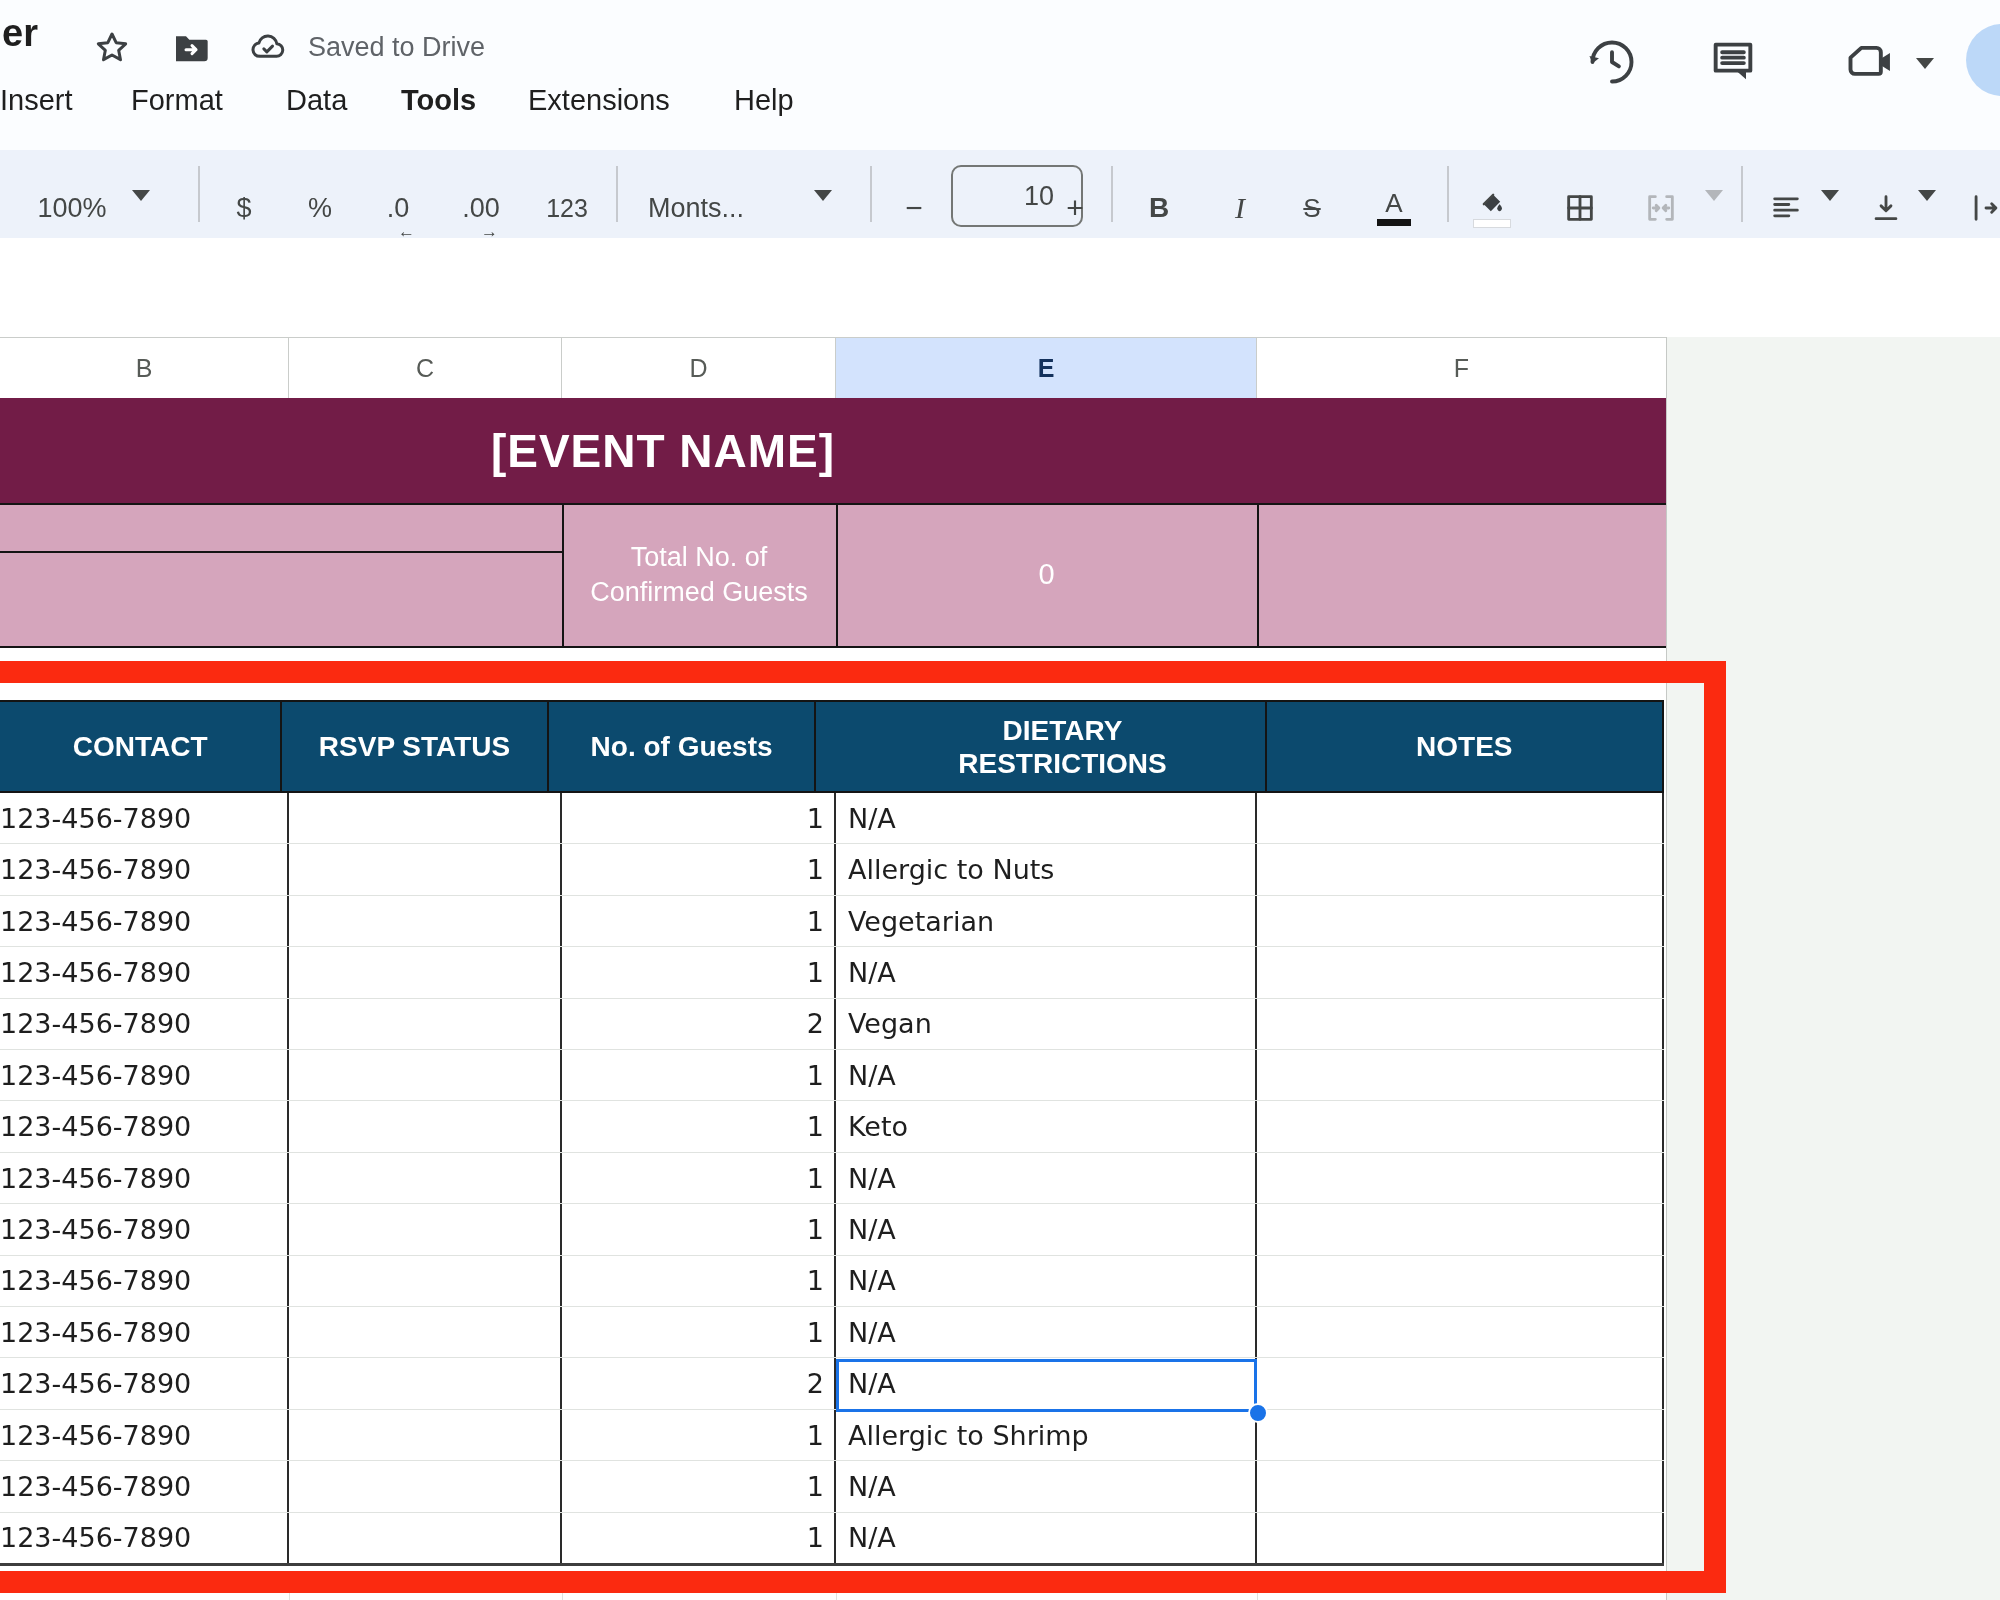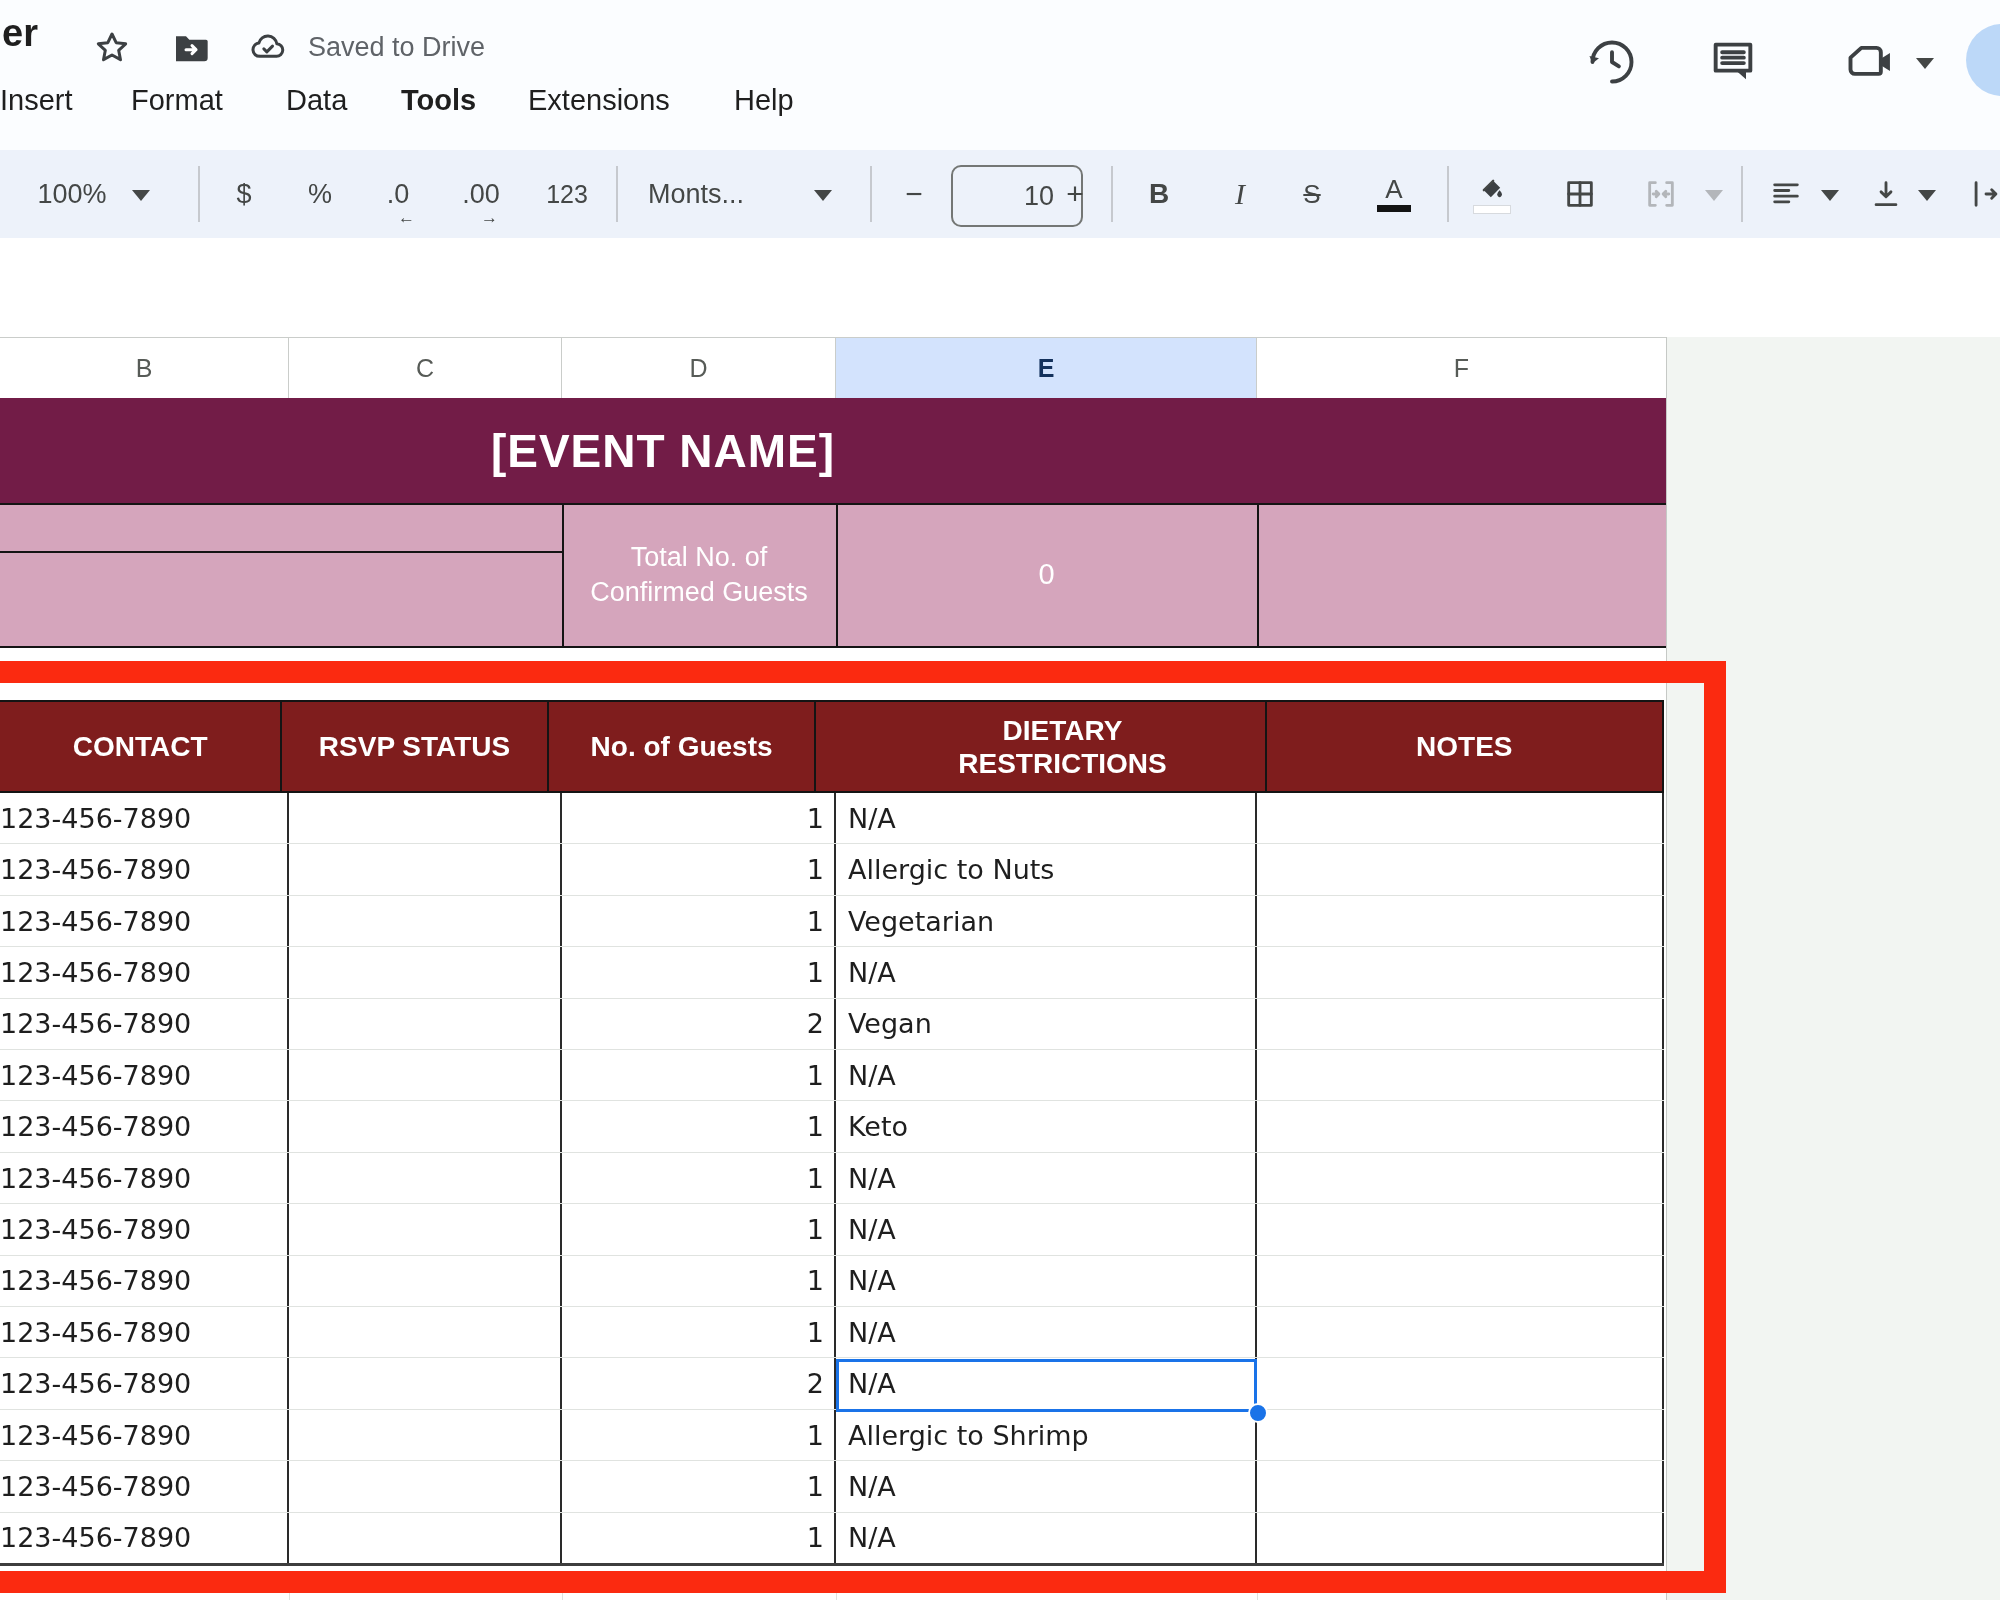--- a/index.html
+++ b/index.html
@@ -6,21 +6,21 @@
   #app{position:relative;width:2000px;height:1600px;overflow:hidden;
        font-family:"Liberation Sans",sans-serif;background:#ffffff;}
   .abs{position:absolute;}
   
   #chrome{left:0;top:0;width:2000px;height:150px;background:#fbfdff;}
   #doc-title{left:2px;top:12px;font-size:38px;font-weight:600;color:#1f1f1f;}
   #saved-label{left:308px;top:32px;font-size:27px;color:#5f6368;}
   .menu-item{top:84px;font-size:29px;color:#1f1f1f;cursor:default;}
   
   #toolbar{left:0;top:150px;width:2000px;height:88px;background:#edf2fa;}
-  .tb{position:absolute;top:0;height:88px;display:flex;align-items:center;justify-content:center;
+  .tb{position:absolute;top:14px;height:88px;display:flex;align-items:center;justify-content:center;
       color:#444746;font-size:27px;}
   .tb-div{position:absolute;top:16px;width:2px;height:56px;background:#c6c9ce;}
   .caret{width:0;height:0;border-left:9px solid transparent;border-right:9px solid transparent;
          border-top:11px solid #444746;display:inline-block;}
   .caret.gray{border-top-color:#b3b6ba;}
   #fs-box{position:absolute;left:951px;top:15px;width:84px;height:58px;border:2px solid #747775;
           border-radius:10px;display:flex;align-items:center;justify-content:center;font-size:27px;color:#444746;background:transparent;padding-left:44px;}
   .mini-arrow{position:absolute;font-size:17px;left:50%;bottom:10px;}
   
   #colheads{left:0;top:337px;width:1666px;height:60px;background:#fff;border-top:1px solid #cacdca;
@@ -35,21 +35,21 @@
   #banner-text{left:0;top:0;width:1326px;height:105px;display:flex;align-items:center;justify-content:center;
                color:#fff;font-size:46px;font-weight:bold;letter-spacing:1px;}
   #pinkband{left:0;top:503px;width:1666px;height:145px;background:#d5a5bc;border-top:2px solid #141414;border-bottom:2px solid #141414;box-sizing:border-box;}
   .pink-v{position:absolute;top:503px;height:145px;width:2px;background:#141414;}
   #pink-split{left:0;top:551px;width:562px;height:2px;background:#141414;}
   #summary-label{left:562px;top:503px;width:274px;height:143px;display:flex;align-items:center;justify-content:center;
                  text-align:center;color:#fff;font-size:27px;line-height:35px;padding:6px 28px;box-sizing:border-box;}
   #summary-value{left:836px;top:503px;width:421px;height:143px;display:flex;align-items:center;justify-content:center;
                  color:#fff;font-size:29px;}
   
-  #thead{left:0;top:700px;width:1664px;height:93px;background:#7f1d1d;display:flex;
+  #thead{left:0;top:700px;width:1664px;height:93px;background:#0c4a6e;display:flex;
          border-top:2px solid #141414;border-bottom:2px solid #141414;box-sizing:border-box;}
   .th{height:100%;display:flex;align-items:center;justify-content:center;text-align:center;
       color:#fff;font-weight:bold;font-size:28px;line-height:33px;border-right:2px solid #141414;box-sizing:border-box;}
   #rows{left:0;top:793px;width:1664px;height:770px;display:flex;flex-direction:column;}
   .t-row{flex:1;display:flex;border-bottom:1px solid #e0e3e0;box-sizing:border-box;background:#fff;}
   .t-row:last-child{border-bottom:none;}
   .cell{height:100%;display:flex;align-items:center;border-right:2px solid #2a2a2a;box-sizing:border-box;
         font-size:27px;color:#1e1e1e;font-family:"DejaVu Sans","Liberation Sans",sans-serif;}
   .c-contact{width:289px;}
   .c-rsvp{width:273px;}

